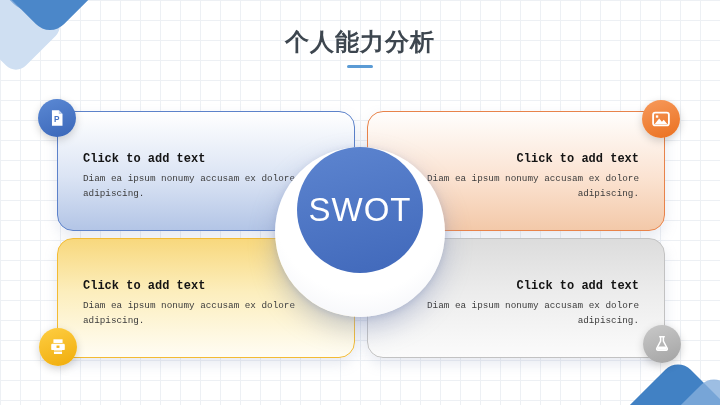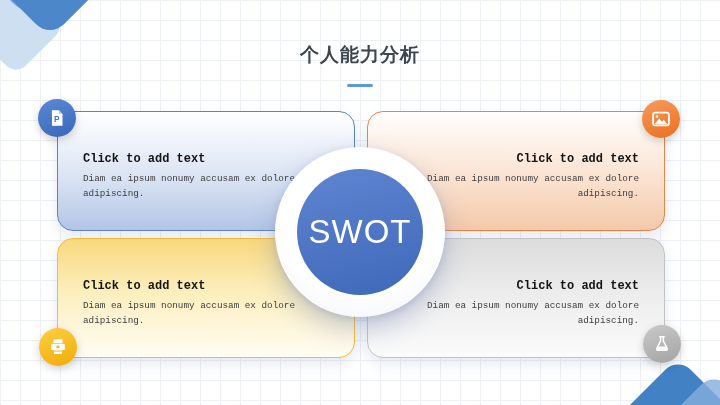--- a/index.html
+++ b/index.html
@@ -16,21 +16,21 @@
   .deco-tl{top:0;left:0;width:180px;height:140px;}
   .deco-br{right:0;bottom:0;width:190px;height:115px;}
   .sq{position:absolute;transform:rotate(45deg);}
   .tl-pale {width:70px;height:70px;left:-19px;top:-9px;background:#cfdff2;border-radius:14px;}
   .tl-light{width:170px;height:170px;left:-57px;top:-187px;background:#7fa9da;border-radius:20px;}
   .tl-dark {width:170px;height:170px;left:-35px;top:-167px;background:#4b87c9;border-radius:20px;}
   .br-dark {width:150px;height:150px;left:73px;top:98px;background:#4181c4;border-radius:18px;}
   .br-light{width:150px;height:150px;left:109px;top:113px;background:#85aedc;opacity:.8;border-radius:18px;}
   
   .title-wrap{position:absolute;top:26px;left:0;width:100%;text-align:center;z-index:1;}
-  .title-wrap h1{margin:16px;font-size:19px;font-weight:600;color:#3d464f;letter-spacing:1px;}
+  .title-wrap h1{margin:0;font-size:24px;font-weight:600;color:#3d464f;letter-spacing:1px;}
   .underline{width:26px;height:3px;border-radius:2px;background:#5b9bd5;margin:7px auto 0;}
   
   .card{position:absolute;width:296px;height:118px;border-radius:16px;z-index:1;
         box-shadow:0 6px 14px rgba(120,140,180,.18);}
   .card-tl{left:57px;top:111px;border:1px solid #5c82ca;
            background:linear-gradient(180deg,#ffffff 0%,#dbe4f4 55%,#b3c5e6 100%);}
   .card-tr{left:367px;top:111px;border:1px solid #e8834a;
            background:linear-gradient(180deg,#fffefd 0%,#fbe3d2 55%,#f3c9a9 100%);}
   .card-bl{left:57px;top:238px;border:1px solid #f3bb33;
            background:linear-gradient(180deg,#f8d87d 0%,#fceebd 45%,#fffdf4 100%);}
@@ -48,21 +48,21 @@
                box-shadow:0 3px 8px rgba(0,0,0,.18);z-index:2;}
   .ic-tl{left:-20px;top:-13px;background:linear-gradient(160deg,#5b89d4,#3a66b8);}
   .ic-tr{right:-16px;top:-12px;background:linear-gradient(160deg,#f79a5c,#ea701f);}
   .ic-bl{left:-19px;bottom:-9px;background:linear-gradient(160deg,#fece43,#f0ac0a);}
   .ic-br{right:-17px;bottom:-6px;background:linear-gradient(160deg,#c9c9c9,#a3a3a3);}
   .icon-circle svg{width:22px;height:22px;display:block;}
   
   .center-outer{position:absolute;left:275px;top:147px;width:170px;height:170px;border-radius:50%;
                 background:radial-gradient(circle at 50% 35%,#ffffff 62%,#eef0f6 100%);
                 box-shadow:0 12px 26px rgba(130,145,185,.45),0 2px 6px rgba(130,145,185,.3);
-                display:flex;align-items:center;justify-content:center;z-index:3;}
+                display:flex;align-items:flex-start;justify-content:center;z-index:3;}
   .center-inner{width:126px;height:126px;border-radius:50%;
                 background:linear-gradient(165deg,#5d85d0 0%,#4068ba 100%);
                 display:flex;align-items:center;justify-content:center;}
   .center-inner span{color:#ffffff;font-size:33px;letter-spacing:1px;font-family:"Liberation Sans",sans-serif;}
 </style>
 </head>
 <body>
 
 <div class="slide">
 

